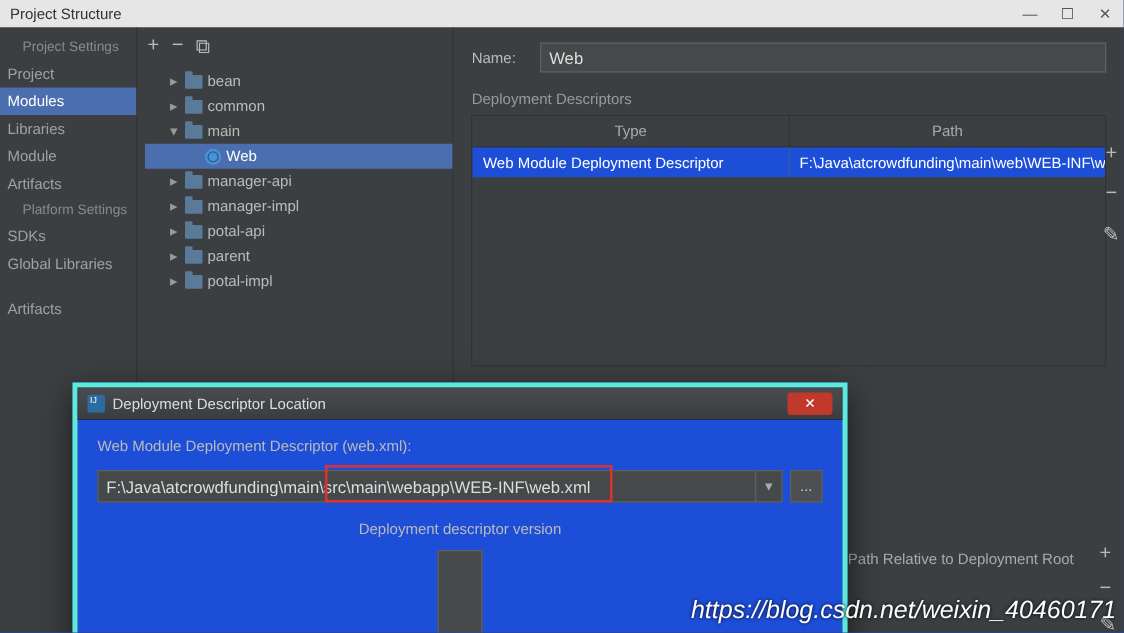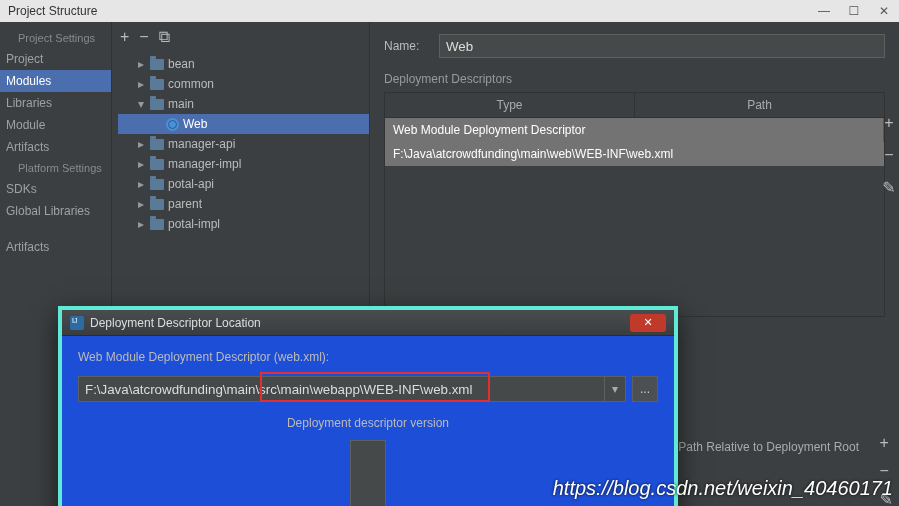--- a/index.html
+++ b/index.html
@@ -35,21 +35,21 @@
   .detail-panel { flex:1; background:#3c3f41; padding: 12px 14px 0 14px; position:relative; }
   .form-row { display:flex; align-items:center; margin-bottom:14px; }
   .form-label { width:55px; color:#bbb; }
   .text-input { flex:1; background:#45494a; border:1px solid #5e6060; color:#ddd; padding:4px 6px; height:24px; }
   .section-label { color:#999; font-size:12px; margin: 10px 0 6px 0;}
   
   .table-wrap { border:1px solid #323232; position:relative; }
   .table-head { display:flex; background:#3c3f41; border-bottom:1px solid #323232; }
   .th { flex:1; text-align:center; padding:5px 0; color:#aaa; border-right:1px solid #323232;}
   .th:last-child { border-right:none;}
-  .table-body-row { display:flex; background:#737373; color:#fff;flex-direction:column; }
+  .table-body-row { display:flex; background:#1d4ed8; color:#fff; }
   .td { flex:1; padding:5px 8px; border-right:1px solid #3a5a90; overflow:hidden; white-space:nowrap;}
   .td:last-child { border-right:none;}
   .table-spacer { height:150px; background:#3c3f41; }
   .side-tools { position:absolute; right:-2px; top:92px; width:24px; display:flex; flex-direction:column; gap:14px; align-items:center; }
   .tool { color:#bbb; font-size:16px; cursor:pointer;}
   
   .bottom-label { position:absolute; right:40px; top:418px; color:#aaa; }
   .bottom-tools { position:absolute; right:6px; top:412px; display:flex; flex-direction:column; gap:10px; }
   
   

